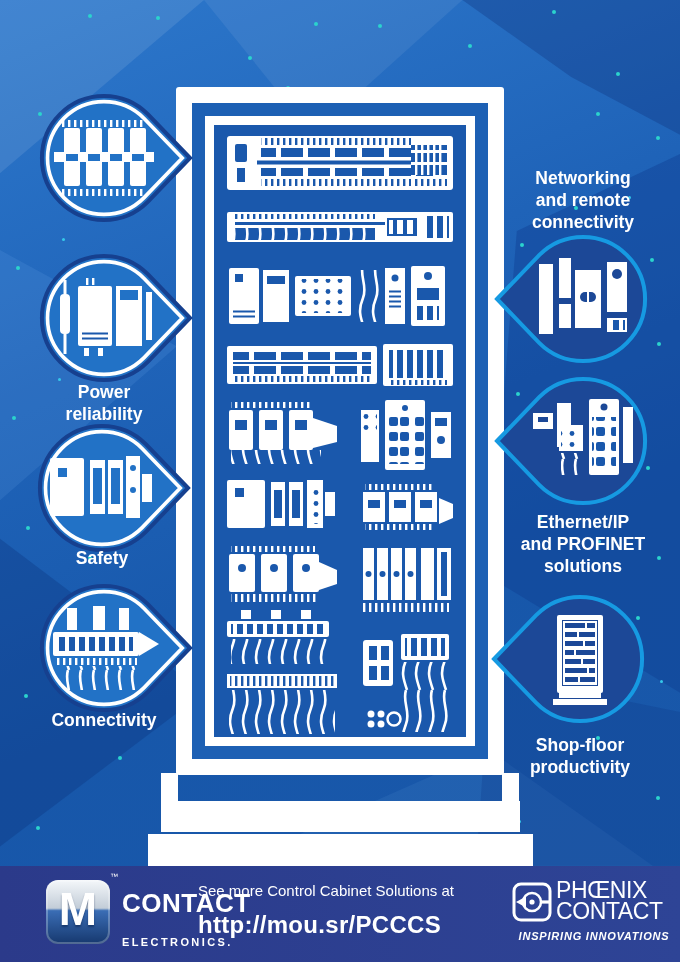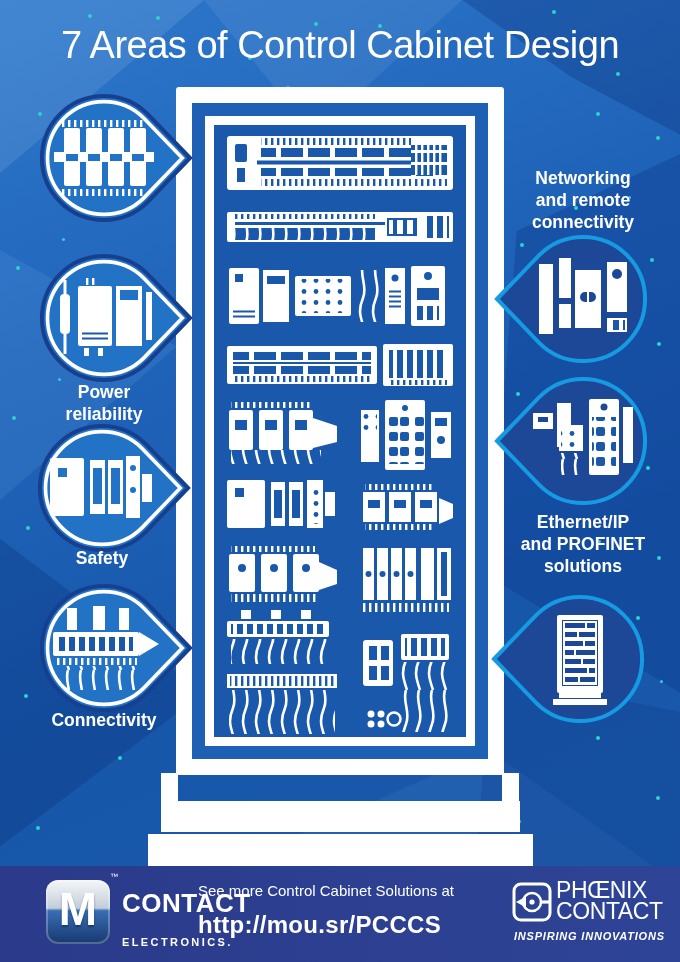--- a/index.html
+++ b/index.html
@@ -81,21 +81,21 @@
   .mouser-name{font-size:26px;font-weight:bold;letter-spacing:.5px;line-height:1;}
   .mouser-sub{font-size:11px;font-weight:bold;letter-spacing:2.4px;margin-top:20px;}
   .cta{position:absolute;left:198px;top:16px;width:300px;text-align:left;}
   .cta-line{font-size:15px;color:#fff;}
   .cta-url{font-size:24px;font-weight:bold;margin-top:12px;letter-spacing:.3px;}
   .phoenix{position:absolute;left:512px;top:14px;width:160px;}
   .phx-icon{position:absolute;left:0;top:2px;}
   .phx-words{position:absolute;left:44px;top:0;font-weight:normal;font-size:23px;
     line-height:.92;letter-spacing:-.4px;}
   .phx-tag{position:absolute;left:2px;top:50px;width:160px;font-size:11px;font-weight:bold;
-    font-style:italic;letter-spacing:.8px;}
+    font-style:italic;letter-spacing:.8px;text-align:center;}
 </style>
 </head>
 <body>
 
 <div class="poster">
 
   <div class="layer p1"></div>
   <div class="layer p2"></div>
   <div class="layer p3"></div>
   <div class="layer p4"></div>
@@ -137,21 +137,20 @@
           <rect width="6" height="60" fill="#fff"></rect>
         </pattern>
       <pattern id="brack" width="38" height="10" patternUnits="userSpaceOnUse">
           <rect x="1" y="2" width="15" height="5.5" fill="var(--leaf_fill_right,#1c4897)"></rect>
           <rect x="18" y="2" width="9" height="5.5" fill="var(--leaf_fill_right,#1c4897)"></rect>
           <rect x="29" y="2" width="7" height="5.5" fill="var(--leaf_fill_right,#1c4897)"></rect>
         </pattern>
     </defs>
   </svg>
 
-  <div class="title">7 Areas of Control Cabinet Design</div>
 
   <div class="abs cab-frame"></div>
   <div class="abs cab-ring"></div>
   <div class="abs cab-lining"></div>
   <div class="abs cab-interior"></div>
   <div class="abs leg" style="left:161px"></div>
   <div class="abs leg" style="left:502px"></div>
   <div class="abs tier1"></div>
   <div class="abs tier2"></div>
 
@@ -446,20 +445,22 @@
       <rect x="20" y="48" width="16" height="5"></rect>
         <rect x="38" y="48" width="12" height="5"></rect>
       <rect x="20" y="57" width="22" height="5"></rect>
         <rect x="44" y="57" width="6" height="5"></rect>
       <rect x="20" y="66" width="13" height="5"></rect>
         <rect x="35" y="66" width="15" height="5"></rect>
     </g>
     <rect x="14" y="82" width="42" height="5" fill="#fff"></rect>
     <rect x="8" y="88" width="54" height="6" fill="#fff"></rect>
   </svg>
+  <div class="clabel" style="left:480px;top:735px">Shop-floor
+productivity</div>
 
   <div class="footer">
     <div class="mouser-logo">
       <span class="mouser-m">M</span>
       <span class="mouser-tm">™</span>
     </div>
     <div class="mouser-text">
       <div class="mouser-name">CONTACT</div>
       <div class="mouser-sub">ELECTRONICS.</div>
     </div>

